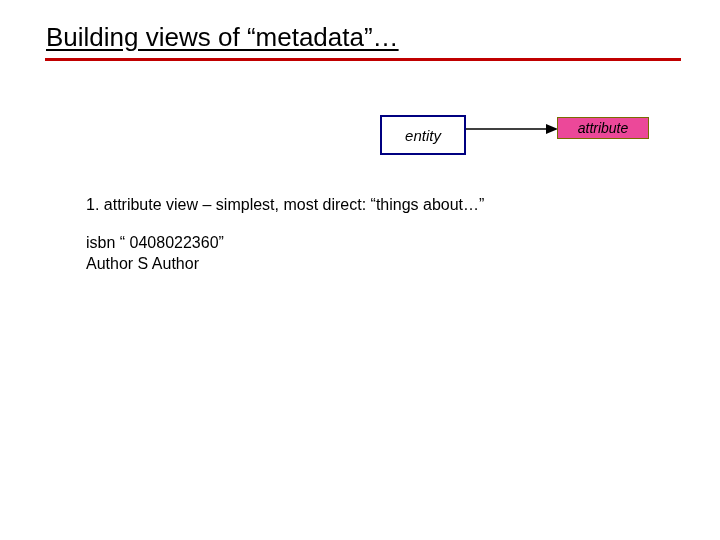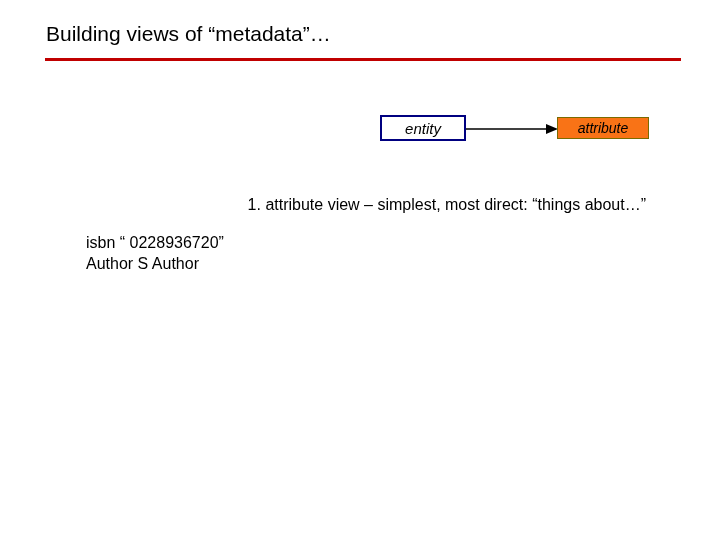--- a/index.html
+++ b/index.html
@@ -13,56 +13,57 @@
   }
   .slide {
     position: relative;
     width: 720px;
     height: 540px;
   }
   .title {
     position: absolute;
     left: 46px;
     top: 22px;
-    font-size: 21px;
+    font-size: 26px;
+    text-decoration: underline;
     text-underline-offset: 3px;
     white-space: nowrap;
   }
   .red-rule {
     position: absolute;
     left: 45px;
     top: 58px;
     width: 636px;
     height: 0;
     border-top: 3.5px solid #c00000;
   }
   .entity-box {
     position: absolute;
     left: 380px;
     top: 115px;
     width: 86px;
-    height: 26px;
+    height: 40px;
     border: 2px solid #000080;
     background: #fff;
     display: flex;
     align-items: center;
     justify-content: center;
     font-size: 15px;
     font-style: italic;
     color: #000;
     box-sizing: border-box;
   }
   .attribute-box {
     position: absolute;
     left: 557px;
     top: 117px;
     width: 92px;
     height: 22px;
     border: 1px solid #7a6b00;
-    background: #f97316;
+    background: #ec4899;
     display: flex;
     align-items: center;
     justify-content: center;
     font-size: 14px;
     font-style: italic;
     color: #000;
     box-sizing: border-box;
   }
   .arrow-svg {
     position: absolute;
@@ -74,21 +75,20 @@
   .body {
     position: absolute;
     left: 86px;
     top: 194px;
     width: 560px;
     font-size: 16px;
     line-height: 1.35;
   }
   .body p {
     margin: 0 0 16px 0;
-    text-align: right;
   }
   .example-block {
     margin: 6px 0 14px 0;
   }
 </style>
 </head>
 <body>
 
 <div class="slide">
 
@@ -106,19 +106,19 @@
   </svg>
 
   <div class="attribute-box">
     <span>attribute</span>
   </div>
 
   <div class="body">
     <p>1. attribute view – simplest, most direct: “things about…”</p>
 
     <div class="example-block">
-      <div>isbn “ 0228936720”</div>
+      <div>isbn “ 0408022360”</div>
       <div>Author S Author</div>
     </div>
 
   </div>
 
 </div>
 
 </body></html>

